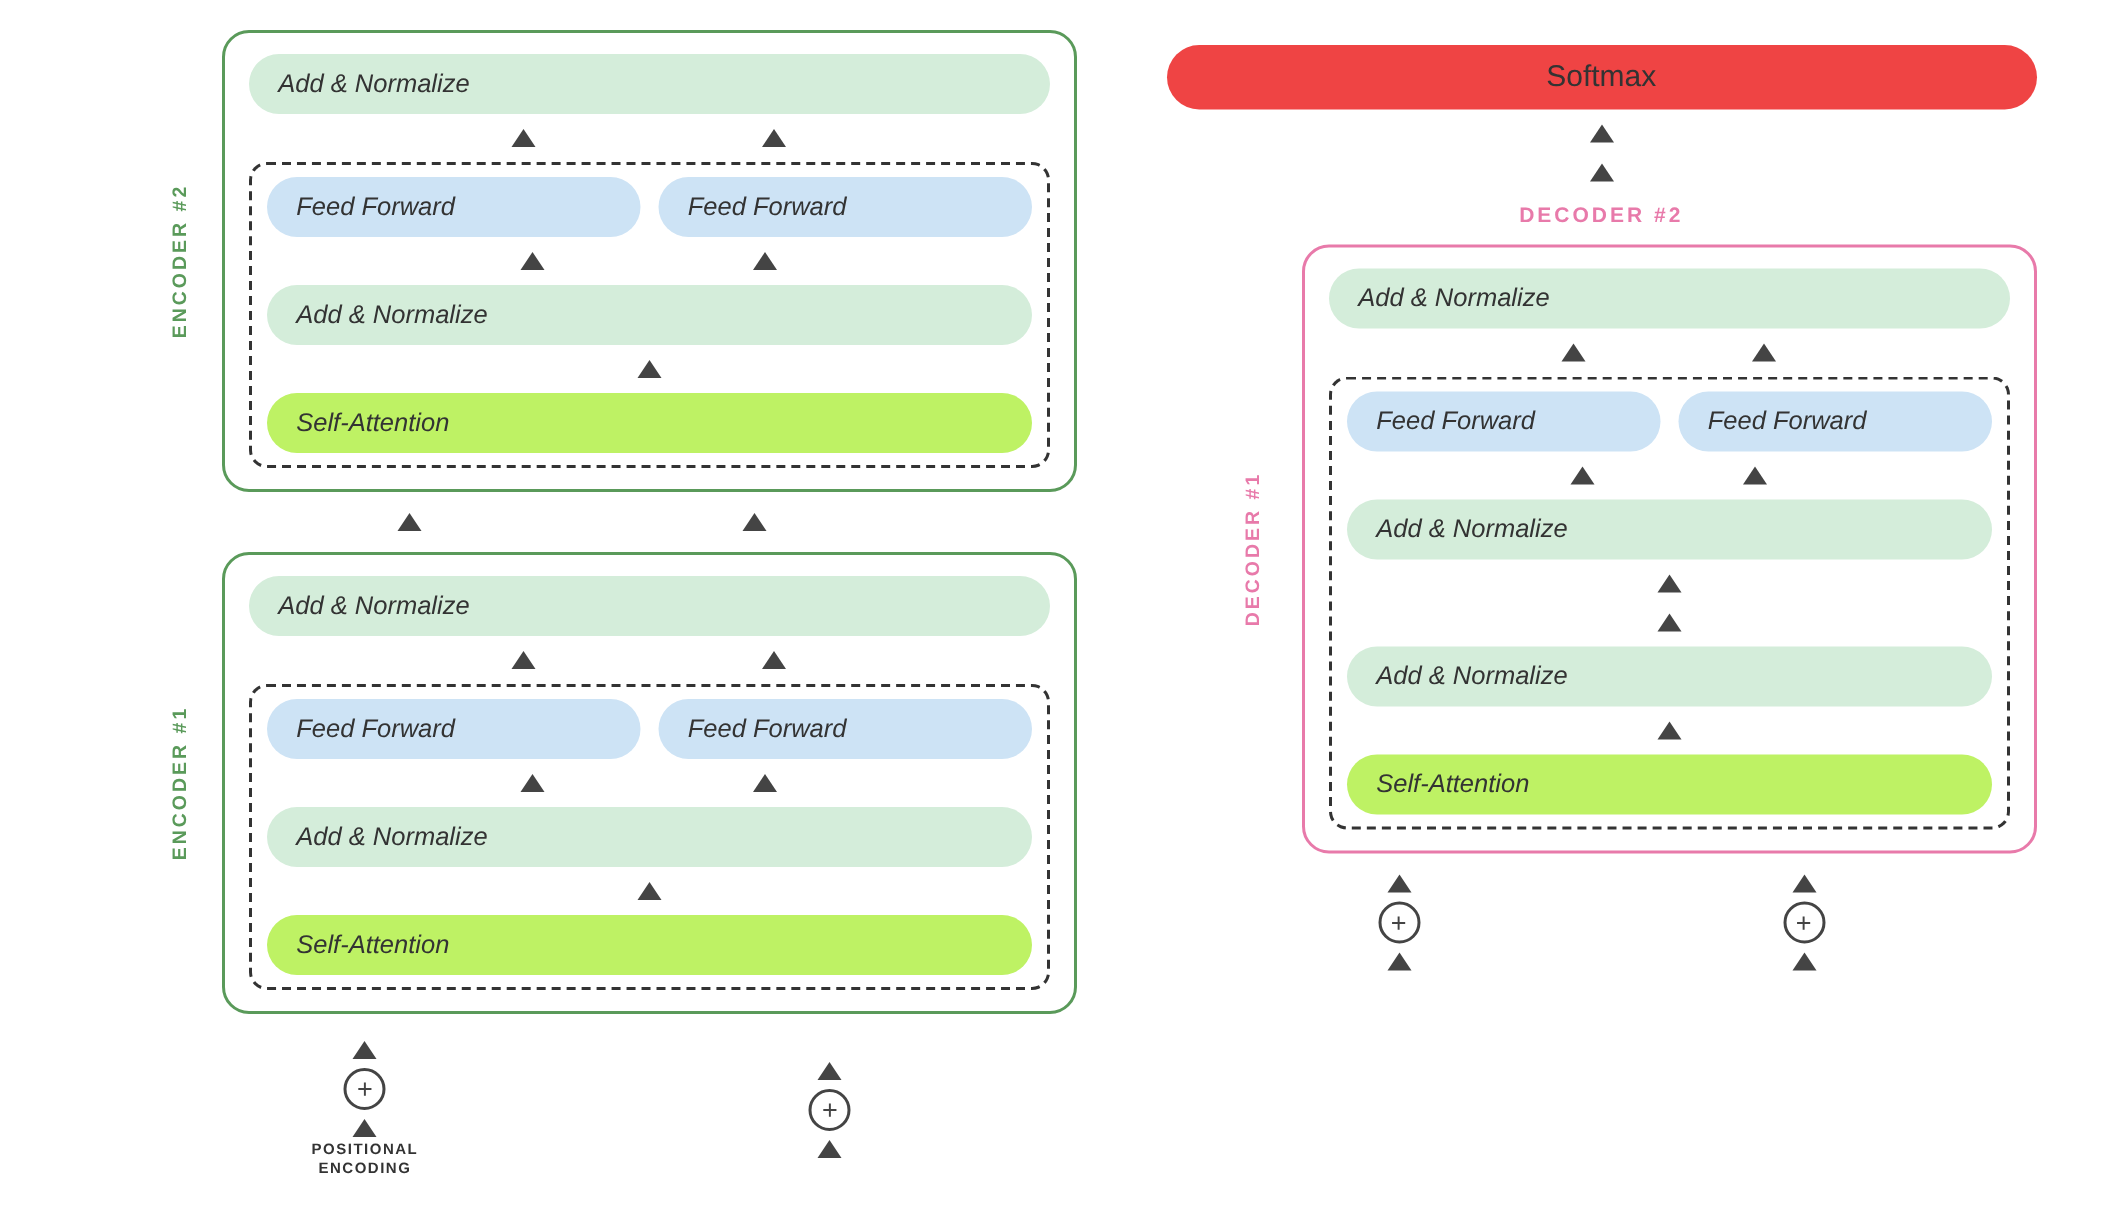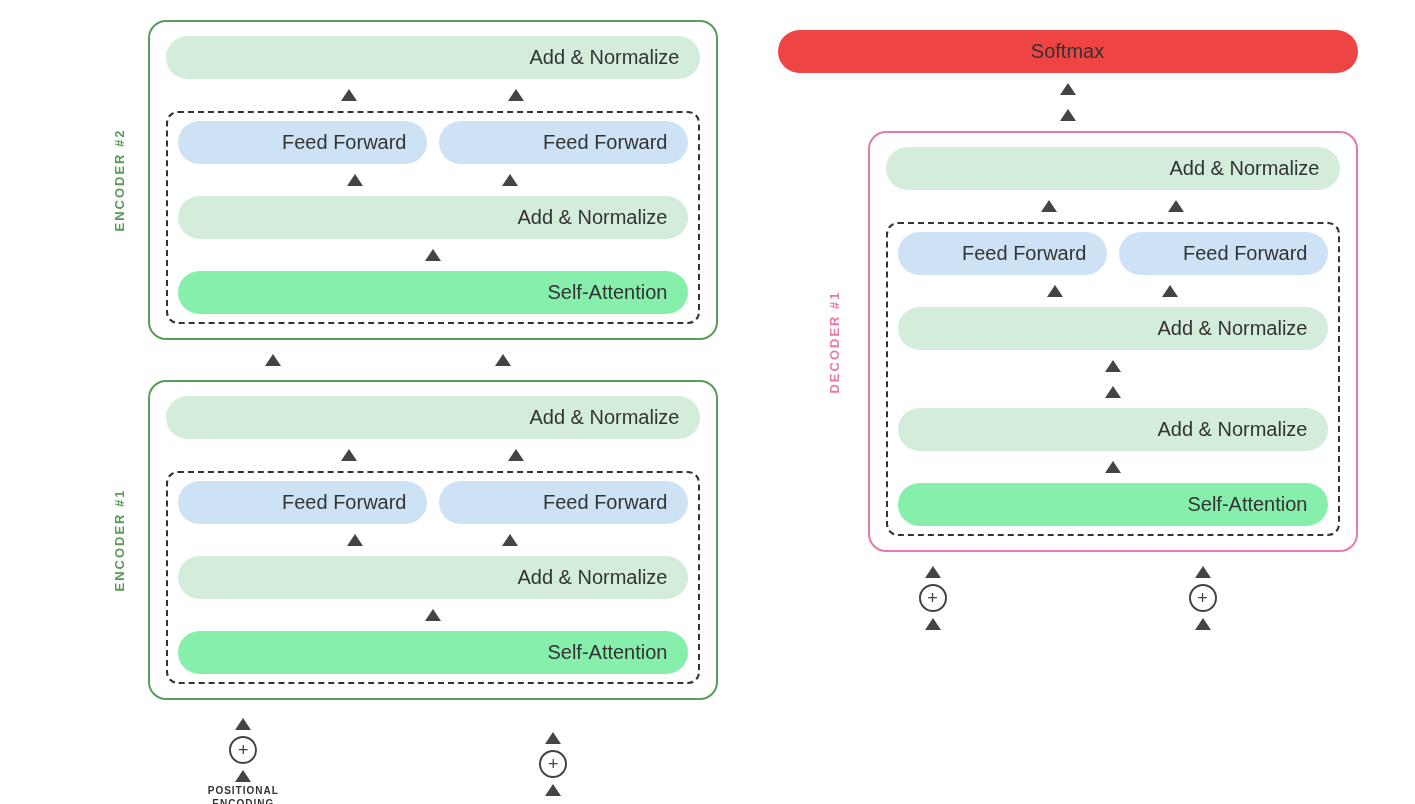--- a/index.html
+++ b/index.html
@@ -28,38 +28,39 @@
       display: flex;
       flex-direction: column;
       gap: 10px;
       width: 660px;
     }
 
     
     .block {
       border-radius: 30px;
       padding: 10px 20px;
-      text-align: right;
-      font-size: 20px;
+      text-align: left;
+      font-size: 17px;
       font-weight: 500;
       color: #333;
+      font-style: italic;
     }
 
     .block-green {
       background: #d4edda;
       border: none;
     }
 
     .block-blue {
       background: #cde3f5;
       border: none;
     }
 
     .block-peach {
-      background: #86efac;
+      background: #bef264;
       border: none;
     }
 
     
     .encoder-box {
       border: 2.5px solid #5a9a5a;
       border-radius: 18px;
       padding: 14px 16px;
       display: flex;
       flex-direction: column;
@@ -331,20 +332,21 @@
 
     <div class="arrow-single">
       <div class="arrow"></div>
     </div>
 
 
     <div class="arrow-single">
       <div class="arrow"></div>
     </div>
 
+    <div class="decoder2-label">DECODER #2</div>
 
     <div class="decoder-wrapper">
       <span class="decoder-label">DECODER #1</span>
       <div class="decoder-box">
 
         <div class="block block-green">Add &amp; Normalize</div>
 
         <div class="arrow-two">
           <div class="arrow"></div>
           <div class="arrow"></div>

